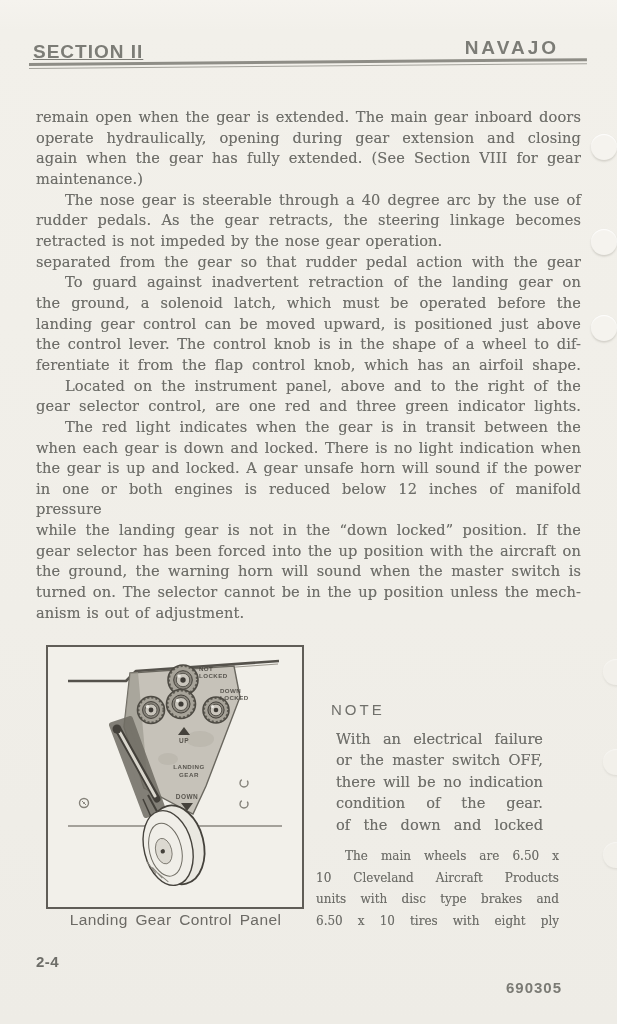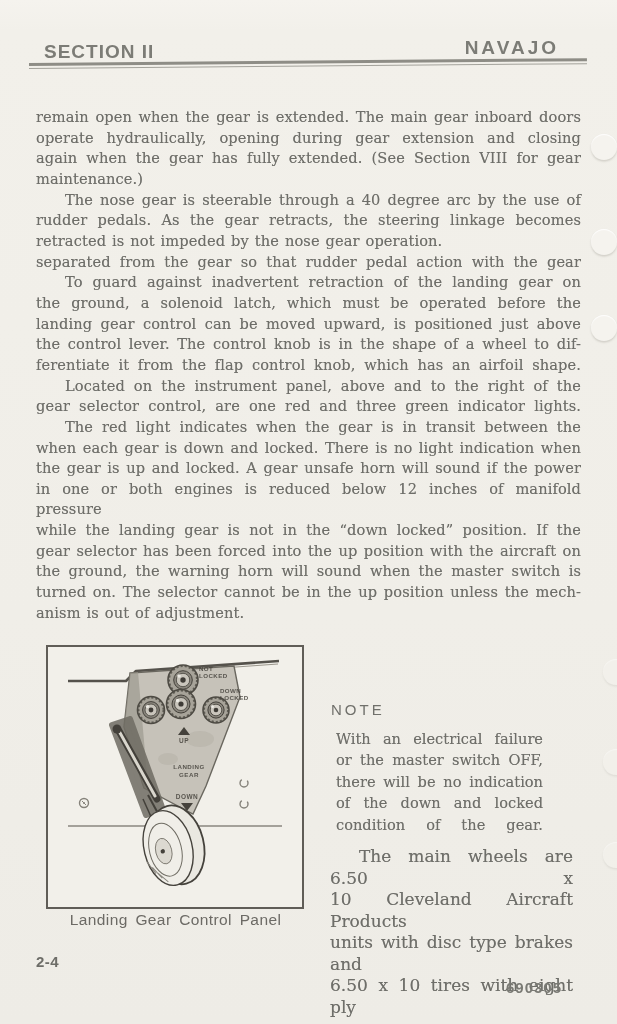--- a/index.html
+++ b/index.html
@@ -2,22 +2,22 @@
 <html><head>
 <meta charset="utf-8">
 <style>
   html,body{margin:0;padding:0;background:#d8d5cf;}
   .page{
     position:relative;width:617px;height:1024px;margin:0 auto;overflow:hidden;
     background:linear-gradient(180deg,#f5f3ee 0%,#f2f0ea 3%,#f0eee8 60%,#eeece6 100%);
     font-family:"DejaVu Serif", serif;color:#6e6e69;
   }
   
-  .hdr-left{position:absolute;left:44px;top:41px;font-family:"Liberation Sans",sans-serif;
-    font-weight:bold;font-size:19px;letter-spacing:1px;color:#7c7c76;}
+  .hdr-left{position:absolute;left:33px;top:41px;font-family:"Liberation Sans",sans-serif;
+    font-weight:bold;font-size:19px;letter-spacing:1px;color:#7c7c76;text-decoration:underline;}
   .hdr-right{position:absolute;right:58px;top:37px;font-family:"Liberation Sans",sans-serif;
     font-weight:bold;font-size:19px;letter-spacing:3px;color:#7c7c76;}
   .rule{position:absolute;left:29px;right:30px;top:63px;transform:rotate(-0.5deg);transform-origin:left center;}
   .rule .r1{height:3px;background:#8e8d86;}
   .rule .r2{height:1.5px;background:#a3a29b;margin-top:1.5px;}
   
   .body-text{position:absolute;left:36px;top:107px;width:545px;font-size:14.6px;
     line-height:20.65px;word-spacing:1.2px;letter-spacing:0.1px;
     text-shadow:0 0 0.5px rgba(110,110,105,0.55);}
   .tline{text-align:justify;text-align-last:left;white-space:normal;}
@@ -29,21 +29,21 @@
   .fig-caption{position:absolute;left:46px;top:911px;width:259px;text-align:center;
     font-family:"Liberation Sans",sans-serif;font-weight:normal;font-size:15.5px;
     letter-spacing:0.4px;word-spacing:3px;color:#6c6a65;}
   .fig-label{font-family:"Liberation Sans",sans-serif;font-weight:bold;fill:#45423c;opacity:0.85;}
   
   .note-heading{position:absolute;left:331px;top:701px;width:202px;text-align:left;
     font-family:"Liberation Sans",sans-serif;font-weight:normal;font-size:15px;
     letter-spacing:3px;color:#70706b;}
   .note-body{position:absolute;left:336px;top:728px;width:207px;font-size:14.6px;
     line-height:21.4px;text-shadow:0 0 0.5px rgba(110,110,105,0.55);}
-  .right-para{position:absolute;left:330px;top:846px;width:243px;font-size:17px;
+  .right-para{position:absolute;left:316px;top:846px;width:243px;font-size:12px;
     line-height:21.5px;text-shadow:0 0 0.5px rgba(110,110,105,0.55);}
   
   .pg-num{position:absolute;left:36px;top:953px;font-family:"Liberation Sans",sans-serif;
     font-weight:bold;font-size:15px;letter-spacing:0.5px;color:#6d6d68;}
   .doc-num{position:absolute;left:506px;top:979px;font-family:"Liberation Sans",sans-serif;
     font-weight:bold;font-size:15px;letter-spacing:1px;color:#7a7a74;}
   
   .hole{position:absolute;width:26px;height:26px;border-radius:50%;background:#f5f3ee;
     box-shadow:0 1.5px 2px rgba(130,125,115,0.28), inset 0 1px 1px rgba(255,255,255,0.9);}
   .hole.faint{opacity:0.5;}
@@ -182,22 +182,22 @@
       <circle cx="196" cy="157" r="4" fill="none" stroke="#85827a" stroke-width="1.4" stroke-dasharray="16 6"></circle>
     </svg>
   </div>
   <div class="fig-caption">Landing Gear Control Panel</div>
 
   <div class="note-heading">NOTE</div>
   <div class="note-body">
       <div class="tline jl">With an electrical failure</div>
       <div class="tline jl">or the master switch OFF,</div>
       <div class="tline jl">there will be no indication</div>
+      <div class="tline jl">condition of the gear.</div>
       <div class="tline jl">of the down and locked</div>
-      <div class="tline jl">condition of the gear.</div>
     </div>
 
   <div class="right-para">
       <div class="tline jl ind">The main wheels are 6.50 x</div>
       <div class="tline jl">10 Cleveland Aircraft Products</div>
       <div class="tline jl">units with disc type brakes and</div>
       <div class="tline jl">6.50 x 10 tires with eight ply</div>
     </div>
 
   <div class="pg-num">2-4</div>

